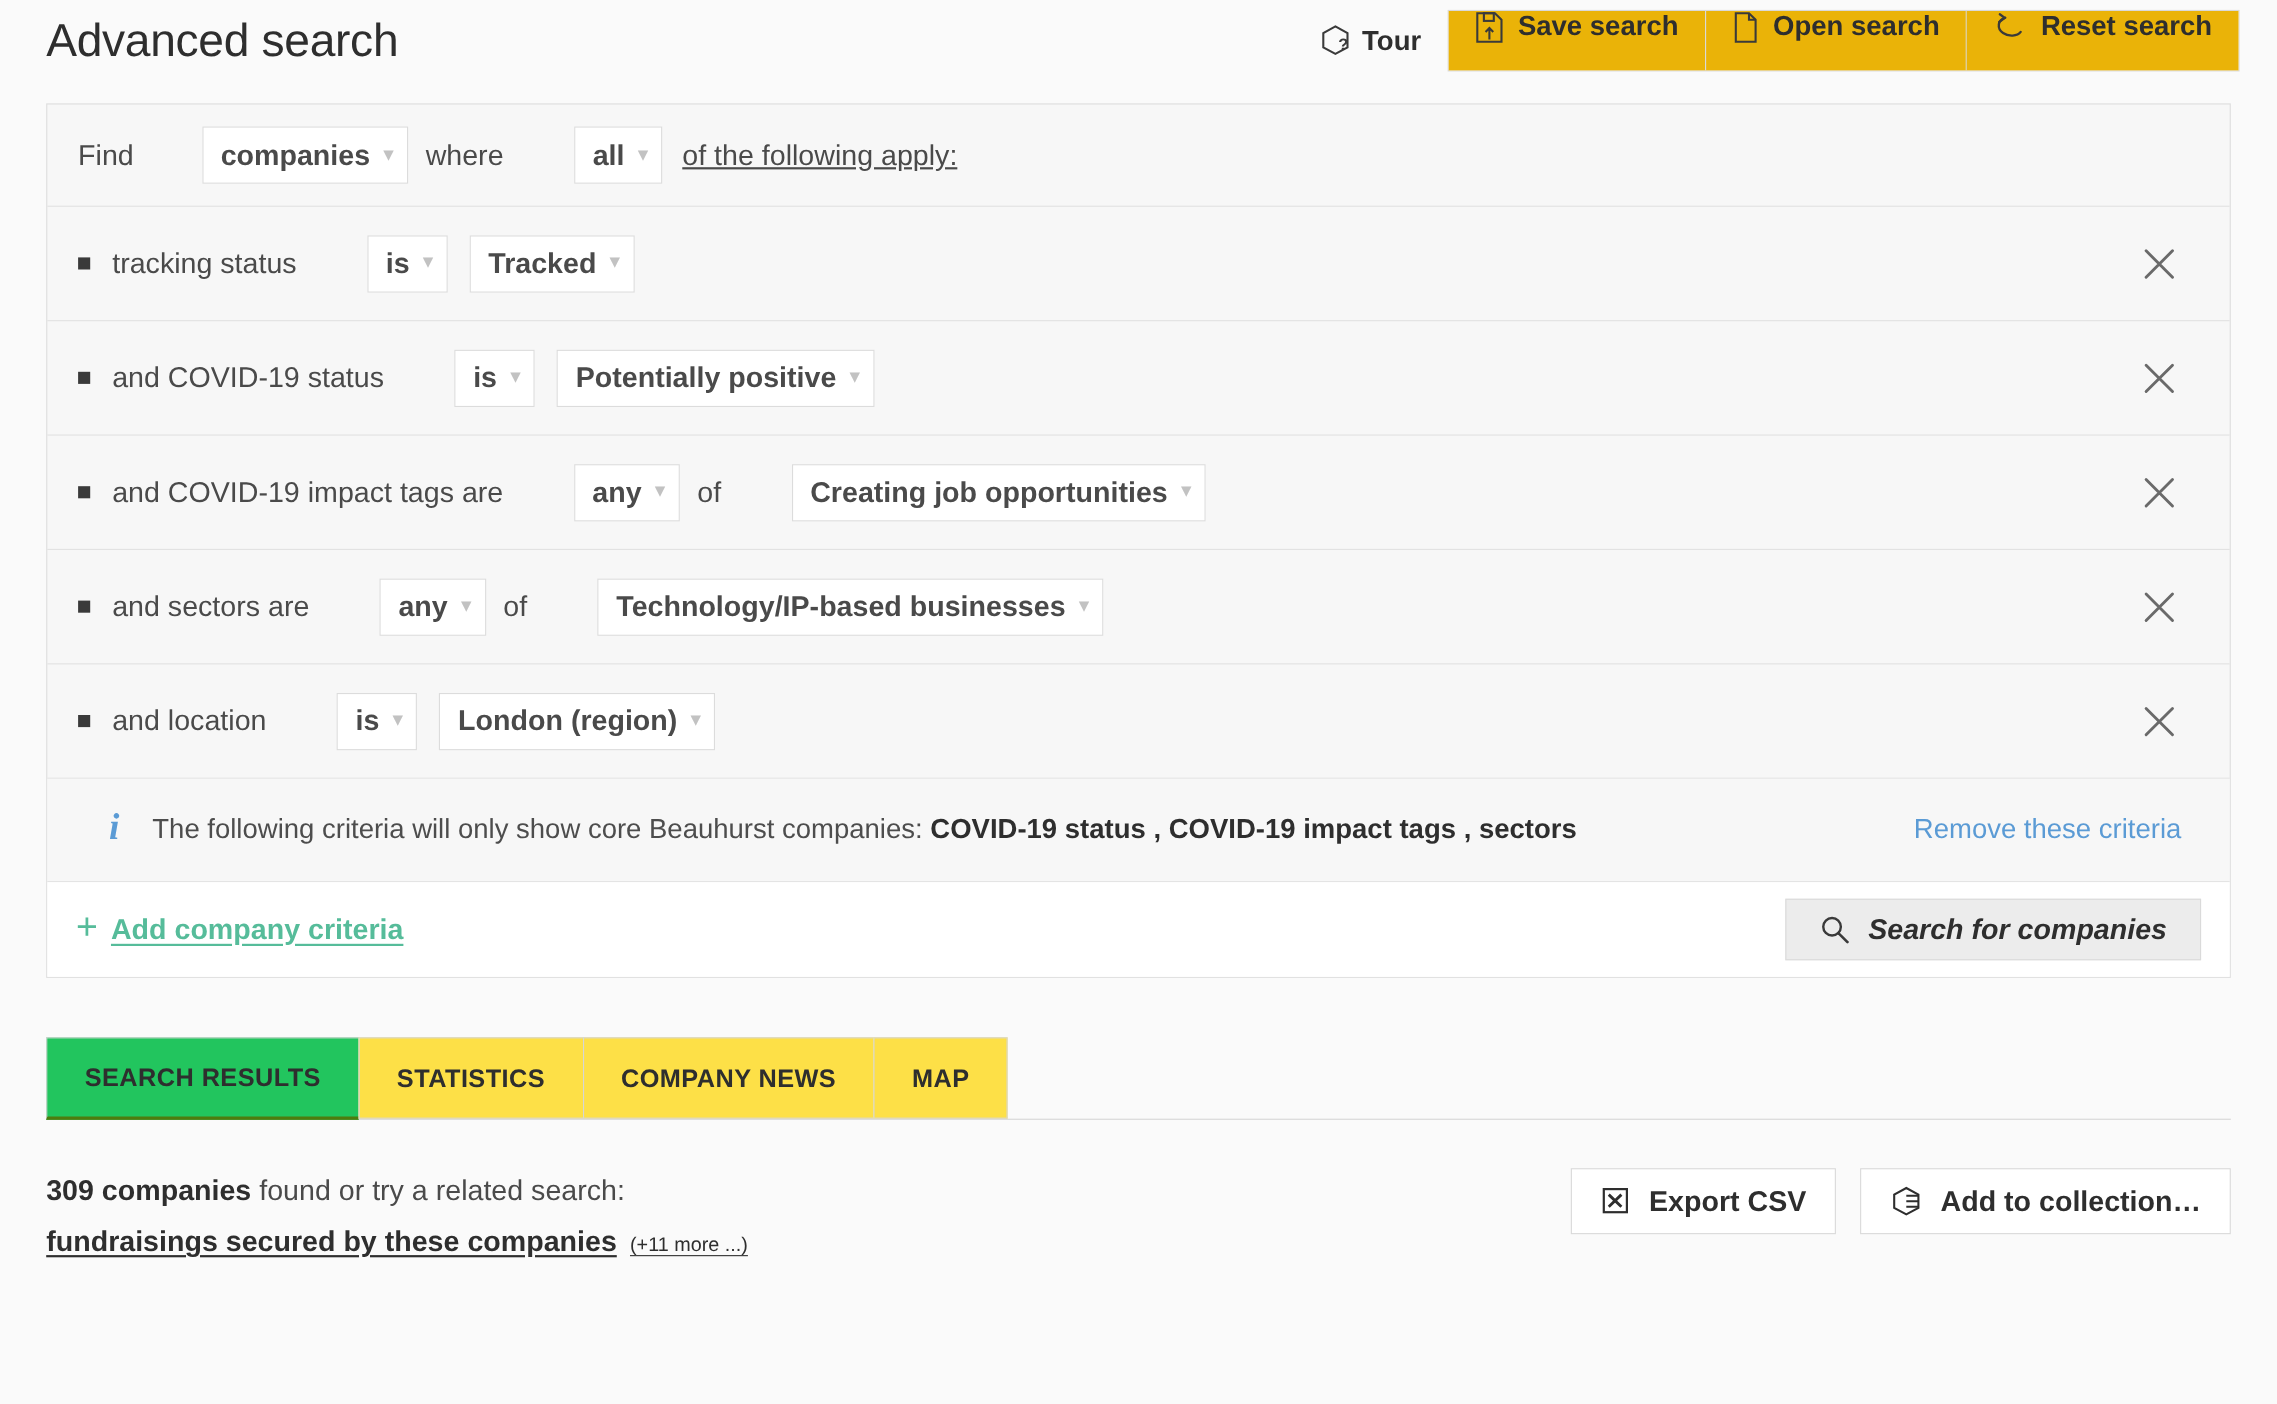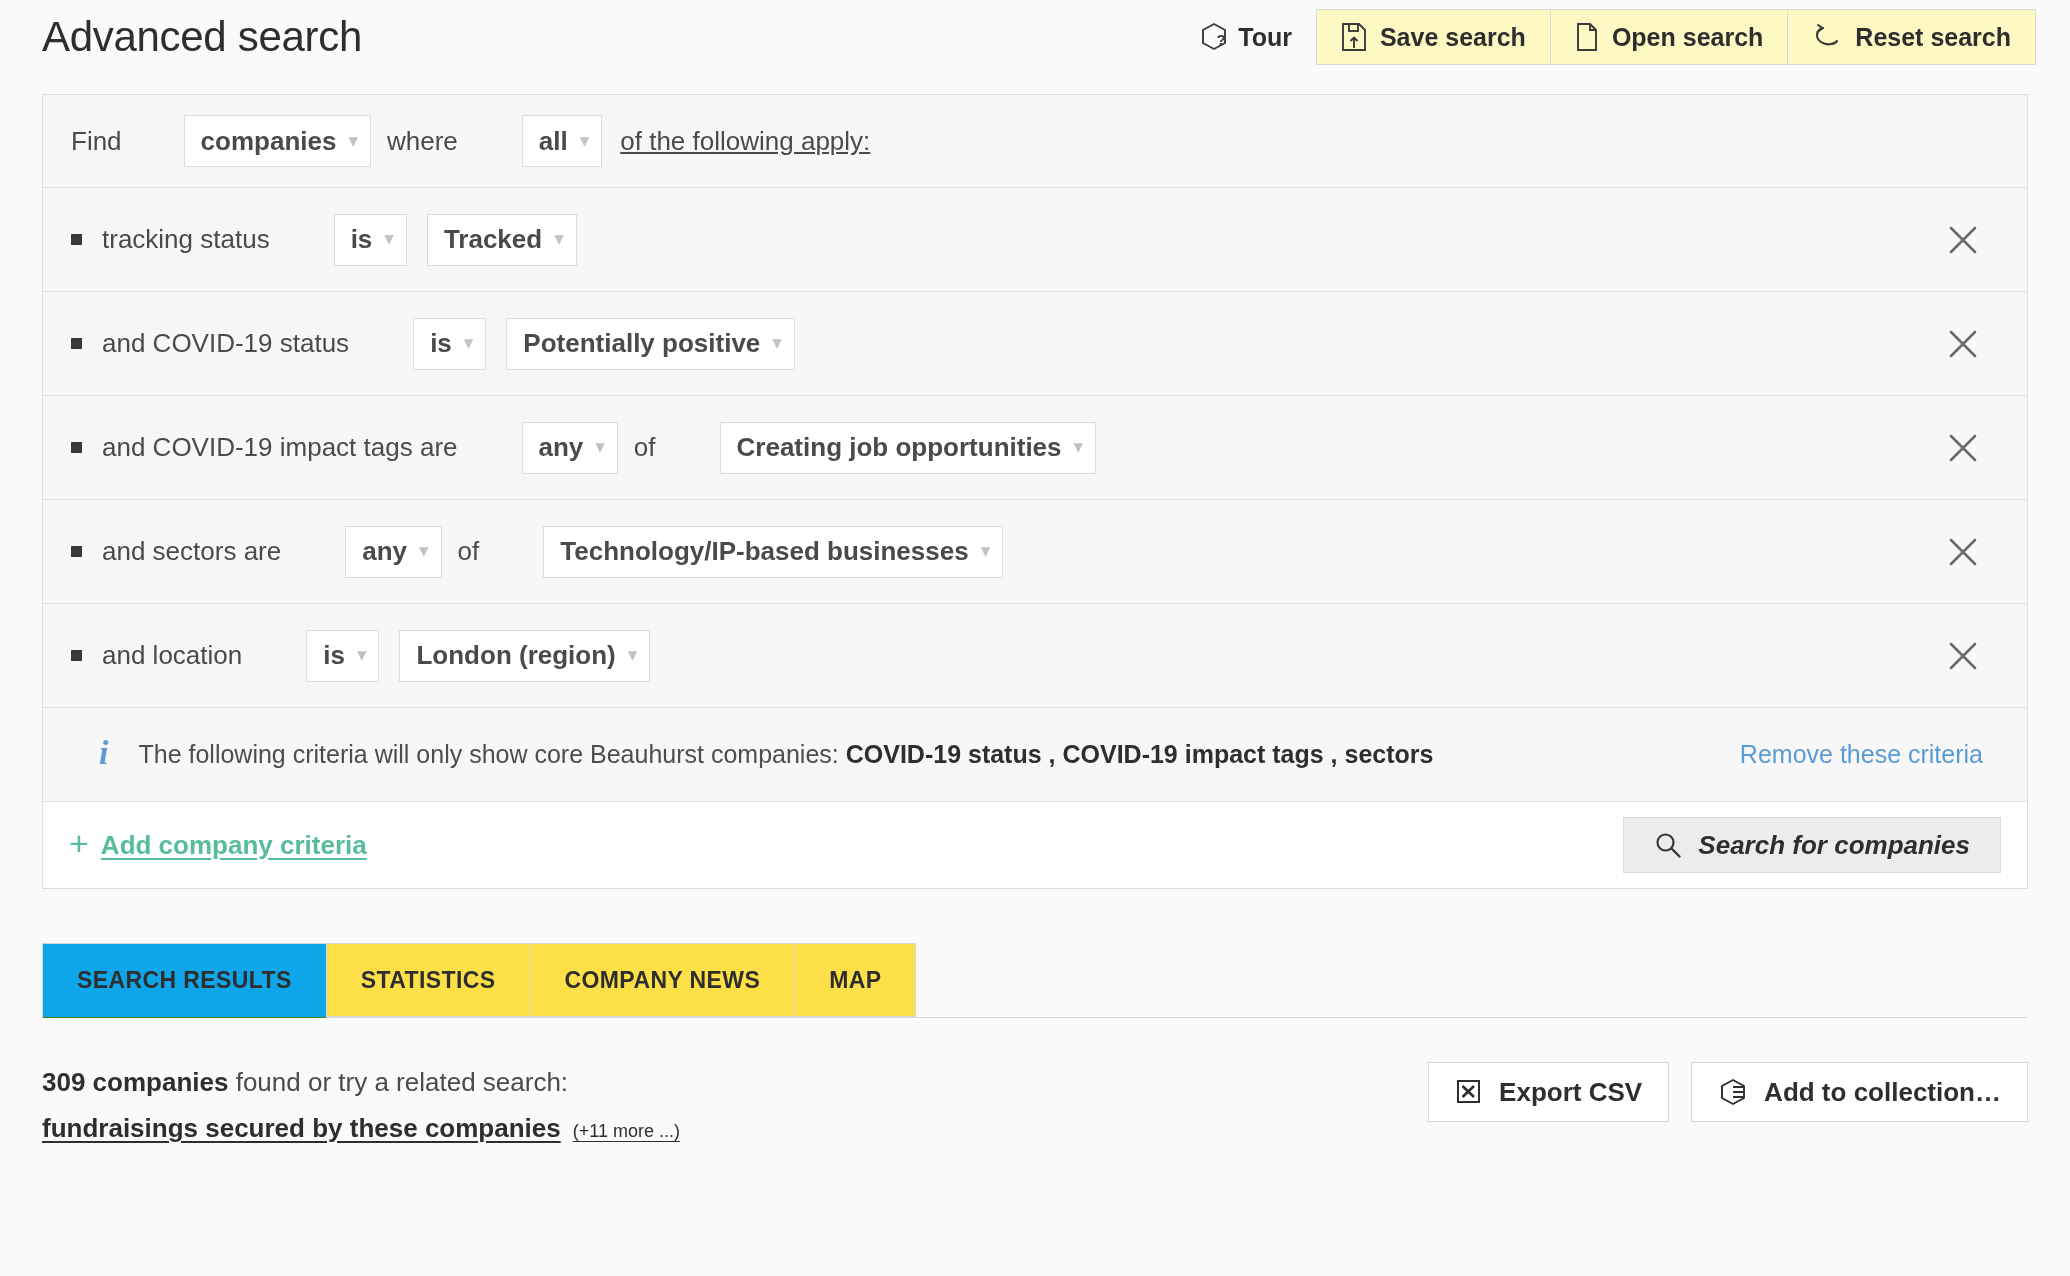--- a/index.html
+++ b/index.html
@@ -48,25 +48,25 @@
     cursor: pointer;
   }
   .btn-group {
     display: flex;
     align-items: stretch;
     border: 1px solid #d9d9d9;
     background: #ffffff;
   }
   .btn-group .tbtn {
     display: flex;
-    align-items: center;
+    align-items: flex-start;
     gap: 13px;
     height: 54px;
     padding: 0 24px;
-    background: #fef9c3;
+    background: #eab308;
     border: none;
     border-right: 1px solid #d9d9d9;
     font-family: "Liberation Sans", sans-serif;
     font-size: 25px;
     font-weight: 700;
     color: #2e2e2e;
     cursor: pointer;
     white-space: nowrap;
   }
   .btn-group .tbtn:last-child { border-right: none; }
@@ -257,24 +257,24 @@
     color: #2e2e2e;
     background: #fde047;
     border: 1px solid #d6d6d6;
     border-right: none;
     cursor: pointer;
     white-space: nowrap;
     position: relative;
   }
   .tab:last-of-type { border-right: 1px solid #d6d6d6; }
   .tab.active {
-    background: #0ea5e9;
+    background: #22c55e;
     margin-bottom: -1px;
     height: 75px;
-    border-bottom: 1px solid #4d7c0f;
+    border-bottom: 3px solid #4d7c0f;
   }
 
   
   .results-bar {
     margin: 44px 42px 0 42px;
     display: flex;
     align-items: flex-start;
   }
   .results-text {
     font-size: 26px;

